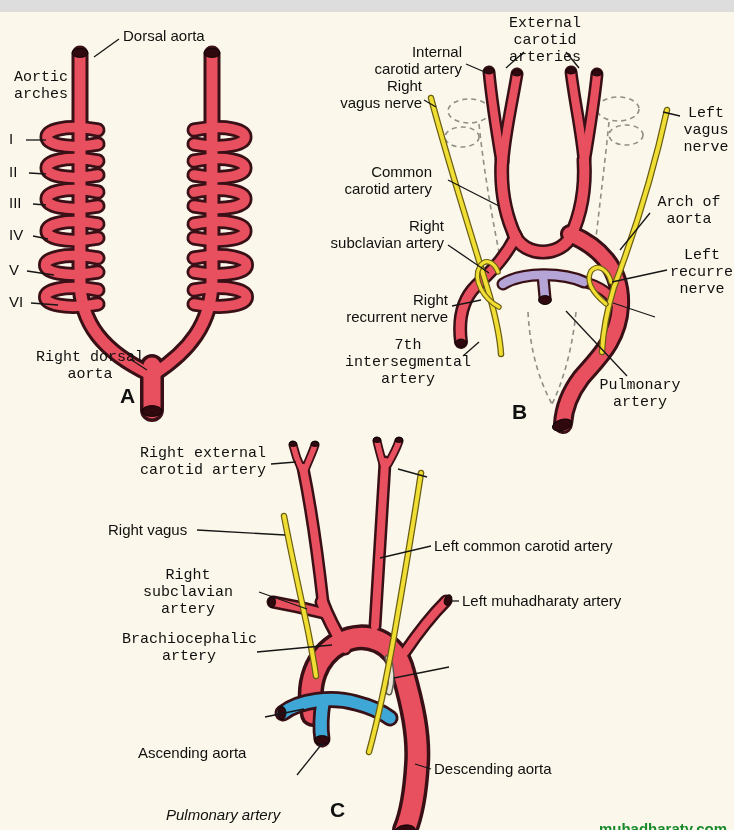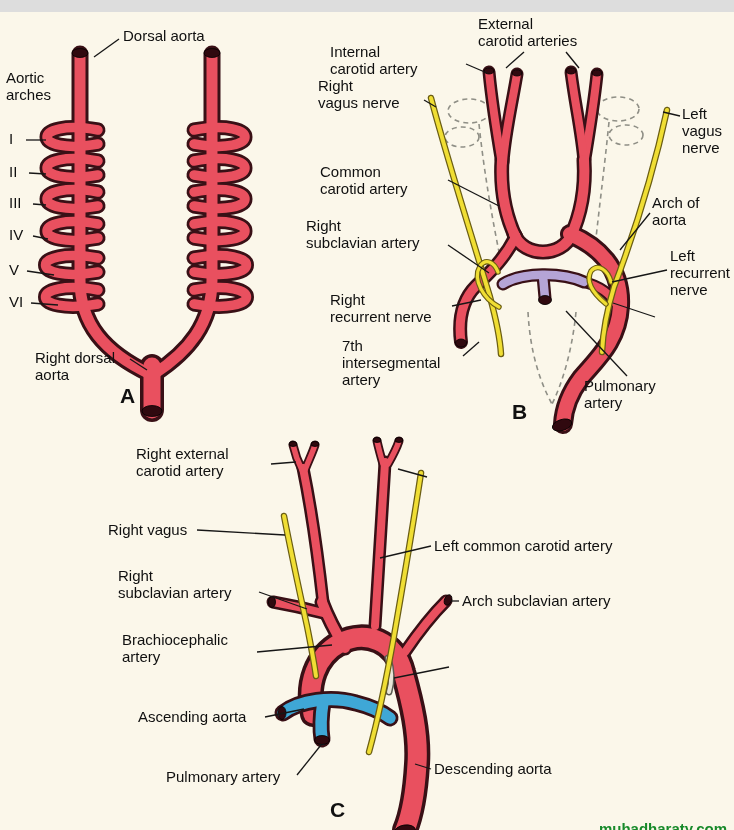--- a/index.html
+++ b/index.html
@@ -1,21 +1,21 @@
 <!DOCTYPE html>
 <html style="--bg: #fbf7ea; --artery: #e9505f; --arteryOutline: #391016; --nerve: #f0de34; --nerveOutline: #6b5e13; --pulmonaryB: #b5a4d6; --pulmonaryC: #3fa7d6; --ligament: #e9e6d8; --ligamentOutline: #5a5a52; --dashColor: #8f8f86; --leader: #161616; --textColor: #101010; --watermarkColor: #178a2a; --opening: #30090f;"><head>
 <meta charset="utf-8">
 <style>
   body{margin:0;background:#ddd;}
   .stage{position:relative;width:734px;height:830px;margin:12px auto;background:var(--bg,#fbf7ea);overflow:hidden;font-family:"Liberation Sans",sans-serif;}
   .stage svg{position:absolute;left:0;top:0;}
   .lbl{position:absolute;font-size:15px;line-height:1.13;color:var(--textColor,#111);}
   .ln{display:block;}
-  .center{text-align:left;}
-  .right{}
+  .center{text-align:center;font-family:Liberation Mono, monospace;}
+  .right{text-align:right;}
   .nowrap{white-space:nowrap;}
   .letter{font-weight:700;font-size:21px;}
   .watermark{position:absolute;right:7px;bottom:5px;font-size:15px;font-weight:700;color:var(--watermarkColor,#178a2a);}
   .vo{fill:none;stroke:var(--arteryOutline,#391016);stroke-linecap:round;stroke-linejoin:round;}
   .vi{fill:none;stroke:var(--artery,#e9505f);stroke-linecap:round;stroke-linejoin:round;}
   .pb{fill:none;stroke:var(--pulmonaryB,#b5a4d6);stroke-linecap:round;}
   .pc{fill:none;stroke:var(--pulmonaryC,#3fa7d6);stroke-linecap:round;}
   .no{fill:none;stroke:var(--nerveOutline,#6b5e13);stroke-linecap:round;}
   .ni{fill:none;stroke:var(--nerve,#f0de34);stroke-linecap:round;}
   .lo{fill:none;stroke:var(--ligamentOutline,#5a5a52);stroke-linecap:round;}
@@ -324,25 +324,25 @@
 <div class="lbl center" style="left:136px;top:434px;width:134px;">
   <span class="ln">Right external</span>
   <span class="ln">carotid artery</span>
 </div>
 <div class="lbl nowrap" style="left:108px;top:510px;">Right vagus</div>
 <div class="lbl nowrap" style="left:434px;top:526px;">Left common carotid artery</div>
 <div class="lbl center" style="left:118px;top:556px;width:140px;">
   <span class="ln">Right</span>
   <span class="ln">subclavian artery</span>
 </div>
-<div class="lbl nowrap" style="left:462px;top:581px;">Arch subclavian artery</div>
+<div class="lbl nowrap" style="left:462px;top:581px;">Left muhadharaty artery</div>
 <div class="lbl center" style="left:122px;top:620px;width:134px;">
   <span class="ln">Brachiocephalic</span>
   <span class="ln">artery</span>
 </div>
-<div class="lbl nowrap" style="left:138px;top:697px;text-align:right;">Ascending aorta</div>
-<div class="lbl nowrap" style="left:166px;top:757px;">Pulmonary artery</div>
+<div class="lbl nowrap" style="left:138px;top:733px;text-align:right;">Ascending aorta</div>
+<div class="lbl nowrap" style="left:166px;top:795px;font-style:italic;">Pulmonary artery</div>
 <div class="lbl nowrap" style="left:434px;top:749px;">Descending aorta</div>
 <div class="lbl letter" style="left:330px;top:786px;">C</div>
 
 <div class="watermark">muhadharaty.com</div>
 
 </div>
 
 </body></html>

